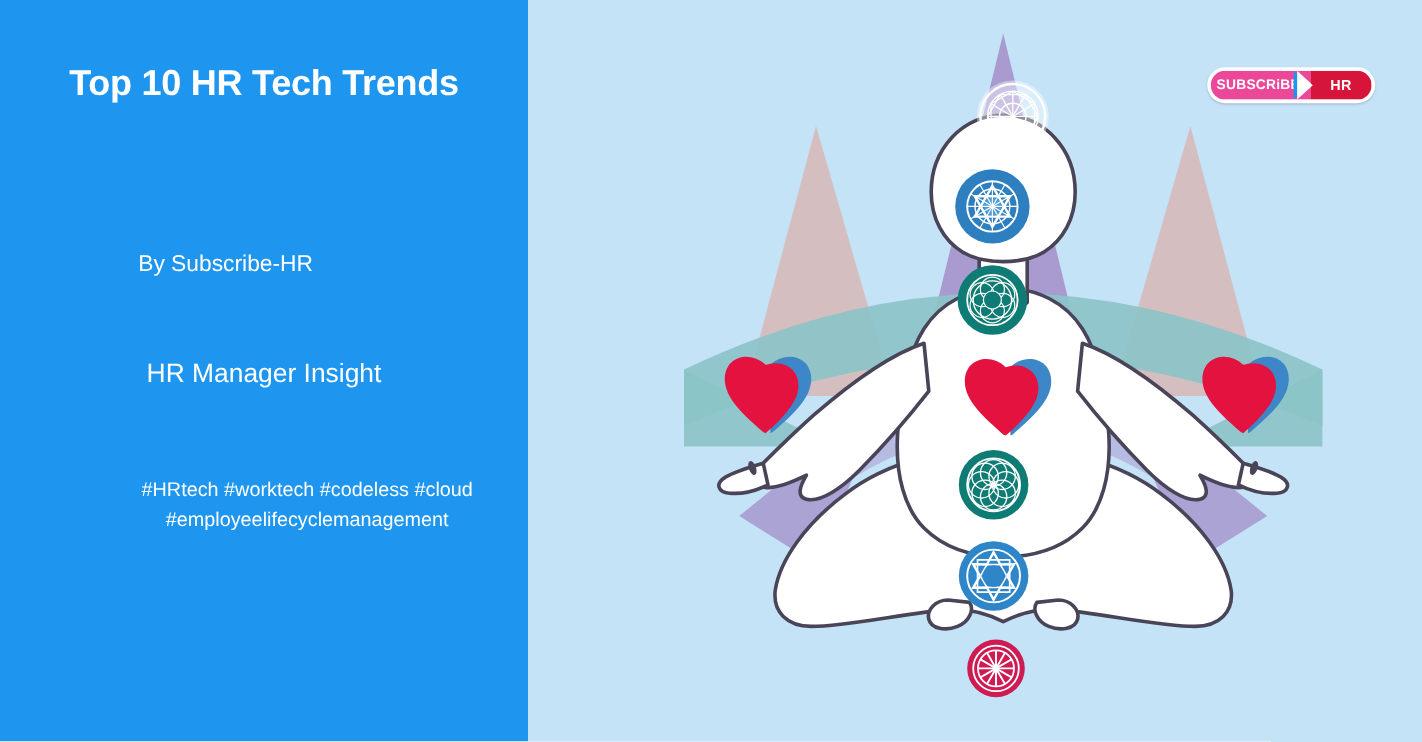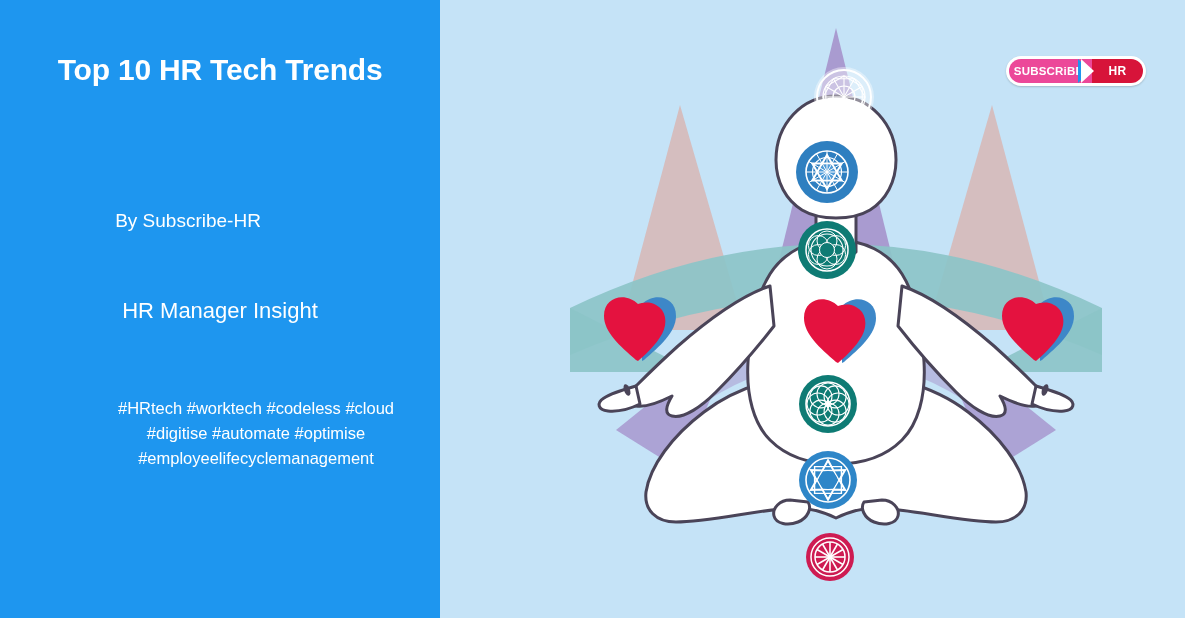--- a/index.html
+++ b/index.html
@@ -155,21 +155,20 @@
     <div id="title-block">
       <span class="ht-line">Top 10 HR Tech Trends</span>
     </div>
 
     <div id="byline">By Subscribe-HR</div>
 
     <div id="insight-block">HR Manager Insight</div>
 
     <div id="hashtags">
       <span class="ht-line">#HRtech #worktech #codeless #cloud</span>
-      <span class="ht-line">#digitise #automate #optimise</span>
       <span class="ht-line">#employeelifecyclemanagement</span>
     </div>
 
   </div>
 
   <div id="art-panel">
     <svg id="art-svg" viewBox="0 0 745 618" xmlns="http://www.w3.org/2000/svg">
       <defs>
 
         <g id="pat-web">

